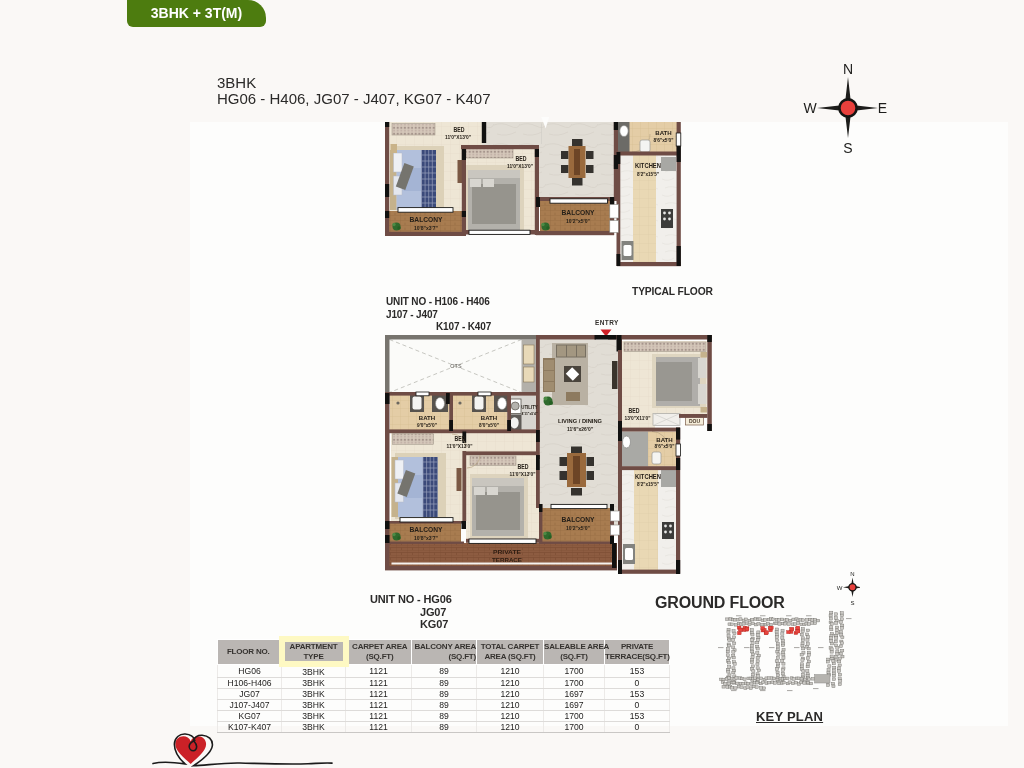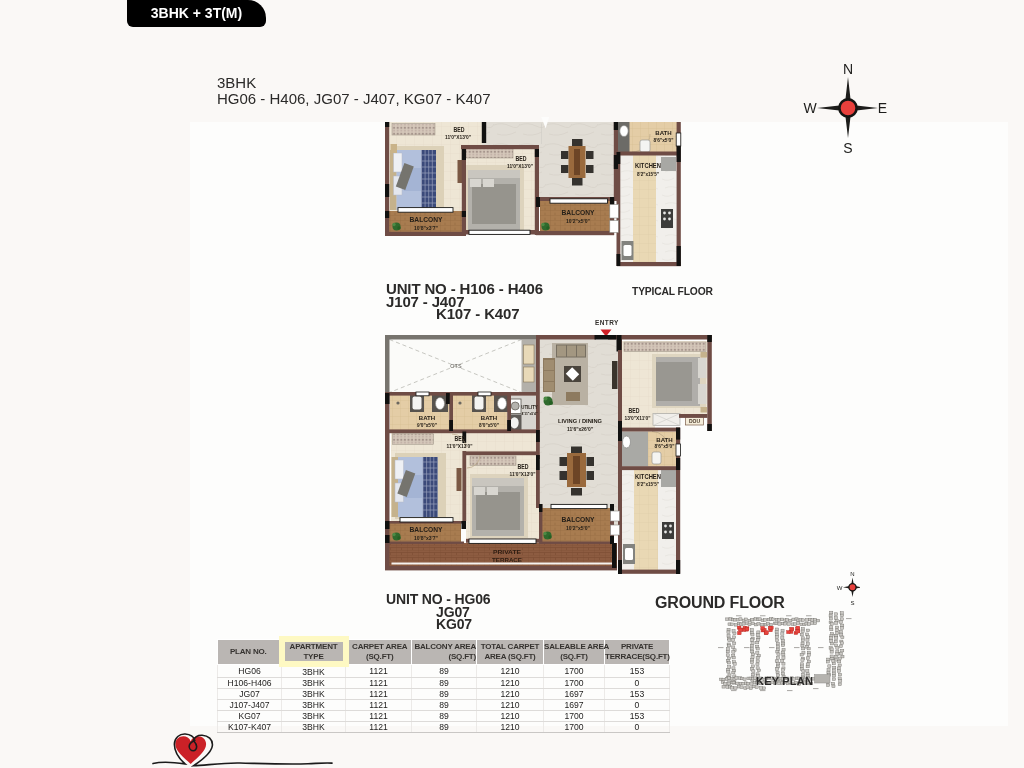--- a/index.html
+++ b/index.html
@@ -2,21 +2,21 @@
 <html><head>
 <meta charset="utf-8">
 <style>
 html,body{margin:0;padding:0;}
 body{width:1024px;height:768px;position:relative;background:#faf8f6;font-family:"Liberation Sans",sans-serif;overflow:hidden;}
 .abs{position:absolute;}
 </style>
 </head>
 <body>
 
-<div class="abs" style="left:127px;top:0;width:139px;height:27px;background:#000000;border-radius:0 18px 6px 6px;color:#fff;font-weight:bold;font-size:14px;line-height:26.5px;text-align:center;">3BHK + 3T(M)</div>
+<div class="abs" style="left:127px;top:0;width:139px;height:27px;background:#4d7c0f;border-radius:0 18px 6px 6px;color:#fff;font-weight:bold;font-size:14px;line-height:26.5px;text-align:center;">3BHK + 3T(M)</div>
 
 <div class="abs" style="left:217px;top:75px;font-size:15px;color:#2b2a29;line-height:16.3px;">3BHK<br>HG06 - H406, JG07 - J407, KG07 - K407</div>
 
 <div class="abs" style="left:190px;top:122px;width:818px;height:604px;background:#fdfdfc;"></div>
 
 <svg class="abs" style="left:795px;top:55px;" width="100" height="105" viewBox="795 55 100 105">
 
   <polygon points="848,77 844.7,106 848,103 851.3,106" fill="#1d1d1b"></polygon>
 
   <polygon points="848,138 844.7,110 848,113 851.3,110" fill="#1d1d1b"></polygon>
@@ -236,21 +236,21 @@
 <text x="426" y="229.5" font-size="5.4" textLength="24" lengthAdjust="spacingAndGlyphs">10'8"x3'7"</text>
 <text x="578" y="214.5" font-size="6.4" textLength="33" lengthAdjust="spacingAndGlyphs">BALCONY</text>
 <text x="578" y="223" font-size="5.4" textLength="24" lengthAdjust="spacingAndGlyphs">10'2"x5'0"</text>
 <text x="663.5" y="135" font-size="5.8" textLength="16.5" lengthAdjust="spacingAndGlyphs">BATH</text>
 <text x="663.5" y="141.5" font-size="5.2" textLength="20" lengthAdjust="spacingAndGlyphs">8'6"x5'0"</text>
 <text x="648" y="168" font-size="6.4" textLength="26" lengthAdjust="spacingAndGlyphs">KITCHEN</text>
 <text x="648" y="175.5" font-size="5.4" textLength="22" lengthAdjust="spacingAndGlyphs">8'2"x15'5"</text>
 </g>
 </svg>
 
-<div class="abs" style="left:386px;top:283px;font-size:15px;font-weight:bold;color:#2b2a29;line-height:12.6px;letter-spacing:-0.15px;">UNIT NO - H106 - H406<br><span style="">J107 - J407</span><br><span style="margin-left:50px;">K107 - K407</span></div>
+<div class="abs" style="left:386px;top:296px;font-size:10px;font-weight:bold;color:#2b2a29;line-height:12.6px;letter-spacing:-0.15px;">UNIT NO - H106 - H406<br><span style="">J107 - J407</span><br><span style="margin-left:50px;">K107 - K407</span></div>
 
 <div class="abs" style="left:632px;top:286px;font-size:10.3px;font-weight:bold;color:#2b2a29;letter-spacing:-0.15px;">TYPICAL FLOOR</div>
 
 <div class="abs" style="left:595px;top:319px;font-size:6.5px;font-weight:bold;color:#33302d;letter-spacing:0.4px;">ENTRY</div>
 
 <svg class="abs" style="left:383px;top:327px;" width="332" height="250" viewBox="383 327 332 250">
 
 <polygon points="600.5,329.5 611.5,329.5 606,336.5" fill="#cf2128"></polygon>
 
 <rect x="389.5" y="339.5" width="132" height="53" fill="#fbfbf9"></rect>
@@ -558,37 +558,37 @@
 <text x="648" y="486" font-size="5.4" textLength="22" lengthAdjust="spacingAndGlyphs">8'2"x15'5"</text>
 <text x="426" y="532" font-size="6.4" textLength="33" lengthAdjust="spacingAndGlyphs">BALCONY</text>
 <text x="426" y="539.5" font-size="5.4" textLength="24" lengthAdjust="spacingAndGlyphs">10'8"x3'7"</text>
 <text x="578" y="522" font-size="6.4" textLength="33" lengthAdjust="spacingAndGlyphs">BALCONY</text>
 <text x="578" y="529.5" font-size="5.4" textLength="24" lengthAdjust="spacingAndGlyphs">10'2"x5'0"</text>
 <text x="507" y="553.5" font-size="6.2" fill="#2e1d12" textLength="28" lengthAdjust="spacingAndGlyphs">PRIVATE</text>
 <text x="507" y="561.5" font-size="6.2" fill="#2e1d12" textLength="30" lengthAdjust="spacingAndGlyphs">TERRACE</text>
 </g>
 </svg>
 
-<div class="abs" style="left:386px;top:593px;font-size:14px;font-weight:bold;color:#2b2a29;line-height:12.6px;letter-spacing:-0.15px;">UNIT NO - HG06<br><span style="margin-left:50px;">JG07</span><br><span style="margin-left:50px;">KG07</span></div>
+<div class="abs" style="left:370px;top:593px;font-size:11px;font-weight:bold;color:#2b2a29;line-height:12.6px;letter-spacing:-0.15px;">UNIT NO - HG06<br><span style="margin-left:50px;">JG07</span><br><span style="margin-left:50px;">KG07</span></div>
 
 <div class="abs" style="left:655px;top:594px;font-size:16px;font-weight:bold;color:#2b2a29;letter-spacing:-0.15px;">GROUND FLOOR</div>
 
 <table class="areas abs" style="left:217px;top:636px;width:452px;border-collapse:collapse;table-layout:fixed;font-size:8.6px;color:#1d1c1b;text-align:center;">
 <colgroup>
       <col style="width:64px">
       <col style="width:64px">
       <col style="width:66px">
       <col style="width:65px">
       <col style="width:67px">
       <col style="width:61px">
       <col style="width:65px">
     </colgroup>
 <thead>
 <tr style="background:#bab6b3;color:#363330;font-weight:bold;height:22px;">
-<td style="border:1px solid #fff;">PLAN NO.</td>
+<td style="border:1px solid #fff;">FLOOR NO.</td>
 <td style="border:6px solid #fef9c3;">APARTMENT<br>TYPE</td>
 <td style="border:1px solid #fff;">CARPET AREA<br>(SQ.FT)</td>
 <td style="border:1px solid #fff;text-align:right;">BALCONY AREA<br>(SQ.FT)</td>
 <td style="border:1px solid #fff;">TOTAL CARPET<br>AREA (SQ.FT)</td>
 <td style="border:1px solid #fff;">SALEABLE AREA<br>(SQ.FT)</td>
 <td style="border:1px solid #fff;">PRIVATE<br>TERRACE(SQ.FT)</td>
 </tr>
 </thead>
 <tbody>
 <tr style="height:11px;">
@@ -1079,21 +1079,21 @@
 <polygon points="843,587.3 851,585.8 849.8,587.3 851,588.8" fill="#1d1d1b"></polygon>
 <polygon points="862,587.3 854,585.8 855.2,587.3 854,588.8" fill="#1d1d1b"></polygon>
 <circle cx="852.5" cy="587.3" r="3.6" fill="#e8403c" stroke="#151513" stroke-width="1.3"></circle>
 <text x="852.5" y="575.5" font-size="6" fill="#1d1d1b" text-anchor="middle" font-family="Liberation Sans,sans-serif">N</text>
 <text x="852.5" y="604.5" font-size="6" fill="#1d1d1b" text-anchor="middle" font-family="Liberation Sans,sans-serif">S</text>
 <text x="839.5" y="589.8" font-size="6" fill="#1d1d1b" text-anchor="middle" font-family="Liberation Sans,sans-serif">W</text>
 <text x="865.5" y="589.8" font-size="6" fill="#1d1d1b" text-anchor="middle" font-family="Liberation Sans,sans-serif">E</text>
 </g>
 </svg>
 
-<div class="abs" style="left:756px;top:675px;font-size:11px;font-weight:bold;color:#2b2a29;letter-spacing:0.2px;">KEY PLAN</div>
+<div class="abs" style="left:756px;top:709px;font-size:13px;font-weight:bold;color:#2b2a29;letter-spacing:0.2px;text-decoration:underline;">KEY PLAN</div>
 
 <div class="abs" style="left:157px;top:743.5px;font-size:11px;font-weight:bold;color:#cf2128;padding-left:28px;">58</div>
 
 <svg class="abs" style="left:140px;top:725px;" width="740" height="43" viewBox="140 725 740 43">
 
 <path d="M190.7 764 C 184 757.5 175.3 751 175.3 744.2 C 175.3 739.2 179 736.2 183.3 736.2 C 186.5 736.2 189.5 738 190.7 741.2 C 191.9 738 194.9 736.2 198.1 736.2 C 202.4 736.2 206.1 739.2 206.1 744.2 C 206.1 751 197.4 757.5 190.7 764 Z" fill="#cb2127"></path>
 
 <path d="M153 763.6 C 163 760.8 174 762.2 185 763.9 C 179 758.5 174.2 751.5 174.4 744 C 174.6 737.6 179.6 733.7 185.2 734.0 C 189.8 734.3 193.6 736.2 194.8 740.2 C 191.8 741.8 189.2 743.0 189.2 746.2 C 189.2 749.0 191.2 750.8 193.2 750.8 C 195.2 750.8 196.8 749.0 196.6 746.4 C 196.4 743.4 194.4 741.6 193.4 740.4 C 194.6 737.2 198.0 735.0 202.2 735.2 C 208.2 735.4 212.8 739.6 212.4 745.2 C 211.9 752.8 201.8 760.2 193.4 765.8 C 206 765.4 222 762.6 240 763.0 C 262 763.5 288 764.5 308 763.7 C 318 763.3 325 762.6 332 763.1" fill="none" stroke="#1b1b1b" stroke-width="1.6" stroke-linecap="round"></path>
 </svg>
 

